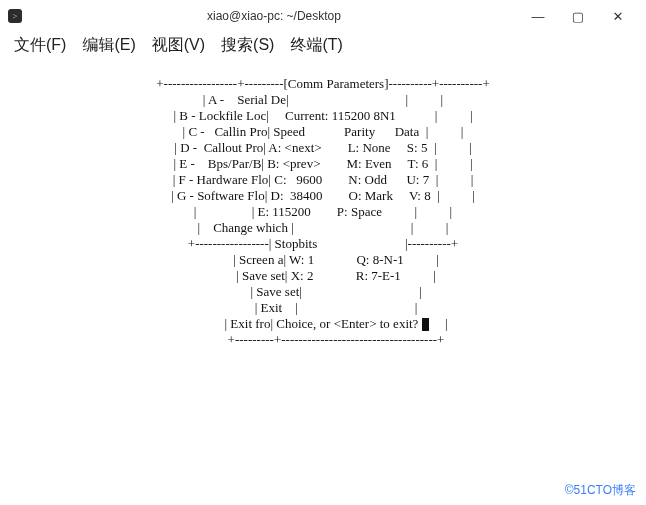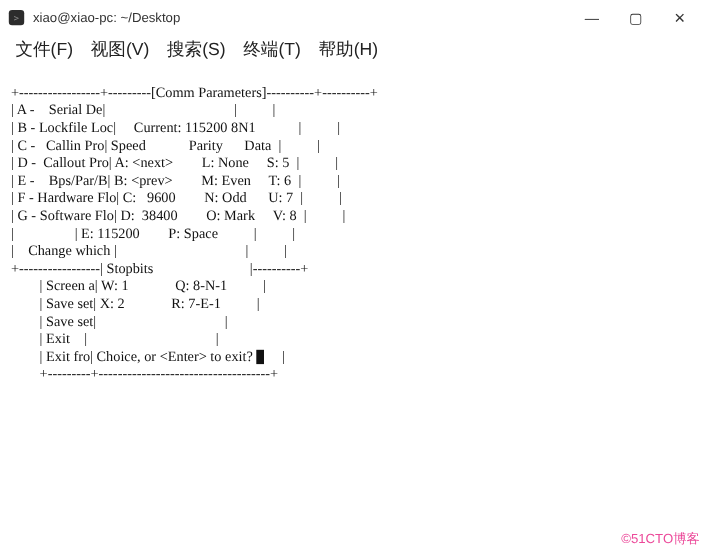--- a/index.html
+++ b/index.html
@@ -1,44 +1,44 @@
 <!DOCTYPE html>
 <html><head>
 <meta charset="utf-8">
 <style>
-* { margin:0; padding:0; box-sizing:border-box; }
+* { margin:0; padding:0; box-sizing:border-box;text-align:center; }
 body { font-family:"Segoe UI","Microsoft YaHei",sans-serif; font-size:13px; background:#fff; width:646px; height:505px; overflow:hidden; position:relative; }
 .titlebar { height:32px; display:flex; align-items:center; padding:0 8px; background:#fff; }
 .titlebar .ticon { width:14px; height:14px; background:#2c2c2c; border-radius:3px; margin-right:8px; display:flex; align-items:center; justify-content:center; }
 .titlebar .ticon::before { content:">"; color:#888; font-size:8px; font-family:monospace; }
 .titlebar .title { flex:1; font-size:12px; color:#333; }
 .titlebar .winbtn { width:40px; height:28px; display:flex; align-items:center; justify-content:center; color:#333; font-family:"Segoe UI Symbol",sans-serif; }
 .menubar { height:26px; display:flex; align-items:center; padding:0 6px; gap:0; }
 .menubar .mi { padding:2px 8px; font-size:16px; color:#222; }
 .term { font-family:Liberation Serif, serif; font-size:13px; line-height:16px; white-space:pre; padding:18px 10px 2px 10px; color:#111; letter-spacing:0px; }
 .cursor { display:inline-block; width:7px; height:13px; background:#111; vertical-align:text-bottom; }
-.watermark { position:absolute; right:10px; bottom:6px; font-size:12px; color:#ec4899; font-family:"Microsoft YaHei",sans-serif;margin-left:12px; }
+.watermark { position:absolute; right:10px; bottom:6px; font-size:12px; color:#3b82f6; font-family:"Microsoft YaHei",sans-serif;margin-left:12px; }
 </style>
 </head>
 <body>
 
 <div class="titlebar">
   <span class="ticon"></span>
   <span class="title">xiao@xiao-pc: ~/Desktop</span>
   <span class="winbtn">—</span>
   <span class="winbtn">▢</span>
   <span class="winbtn">✕</span>
 </div>
 
 <div class="menubar">
   <span class="mi">文件(F)</span>
+  <span class="mi">编辑(E)</span>
   <span class="mi">视图(V)</span>
   <span class="mi">搜索(S)</span>
   <span class="mi">终端(T)</span>
-  <span class="mi">帮助(H)</span>
 </div>
 
 <div class="term"><span>+-----------------+---------[Comm Parameters]----------+----------+</span>
 <span>| A -    Serial De|                                    |          |</span>
 <span>| B - Lockfile Loc|     Current: 115200 8N1            |          |</span>
 <span>| C -   Callin Pro| Speed            Parity      Data  |          |</span>
 <span>| D -  Callout Pro| A: &lt;next&gt;        L: None     S: 5  |          |</span>
 <span>| E -    Bps/Par/B| B: &lt;prev&gt;        M: Even     T: 6  |          |</span>
 <span>| F - Hardware Flo| C:   9600        N: Odd      U: 7  |          |</span>
 <span>| G - Software Flo| D:  38400        O: Mark     V: 8  |          |</span>

